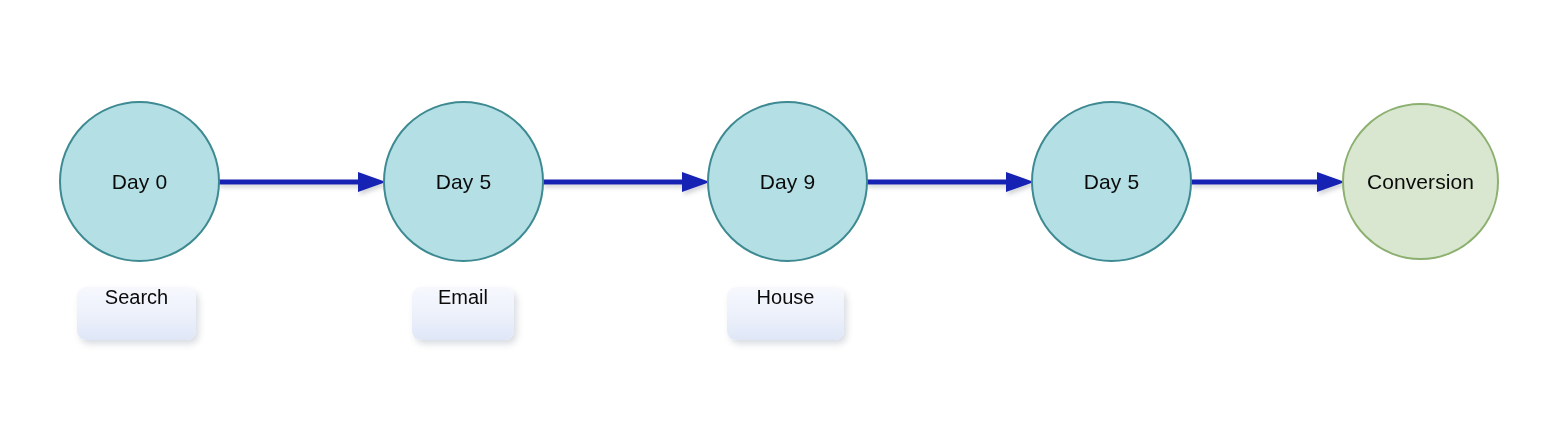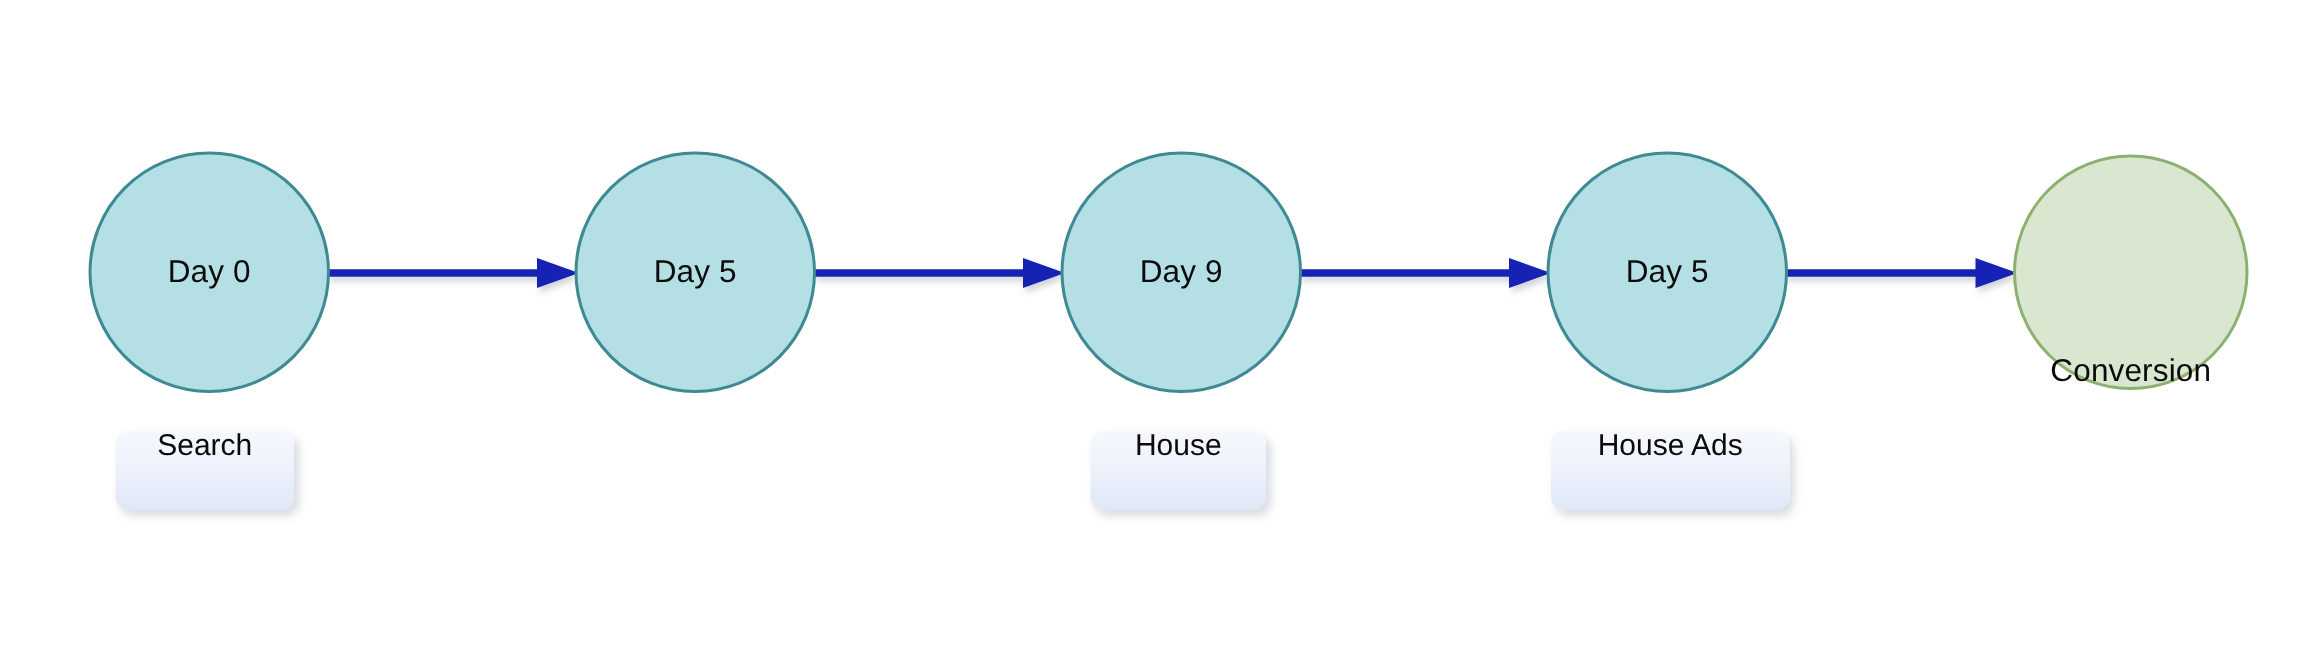--- a/index.html
+++ b/index.html
@@ -142,30 +142,30 @@
   </div>
 
   <div class="node touchpoint" style="left: 707px;">
     <span class="node-label">Day 9</span>
   </div>
 
   <div class="node touchpoint" style="left: 1031px;">
     <span class="node-label">Day 5</span>
   </div>
 
-  <div class="node conversion" style="left: 1342px; align-items: flex-end;">
+  <div class="node conversion" style="left: 1342px;">
     <span class="node-label">Conversion</span>
   </div>
 
   <div class="chip" style="left: 77px; width: 119px;">
     <span class="chip-label">Search</span>
   </div>
 
+  <div class="chip" style="left: 412px; width: 102px;">
+    <span class="chip-label">Email</span>
+  </div>
 
   <div class="chip" style="left: 727px; width: 117px;">
     <span class="chip-label">House</span>
   </div>
 
-  <div class="chip" style="left: 1034px; width: 159px;">
-    <span class="chip-label">House Ads</span>
-  </div>
 
 </div>
 
 </body></html>

